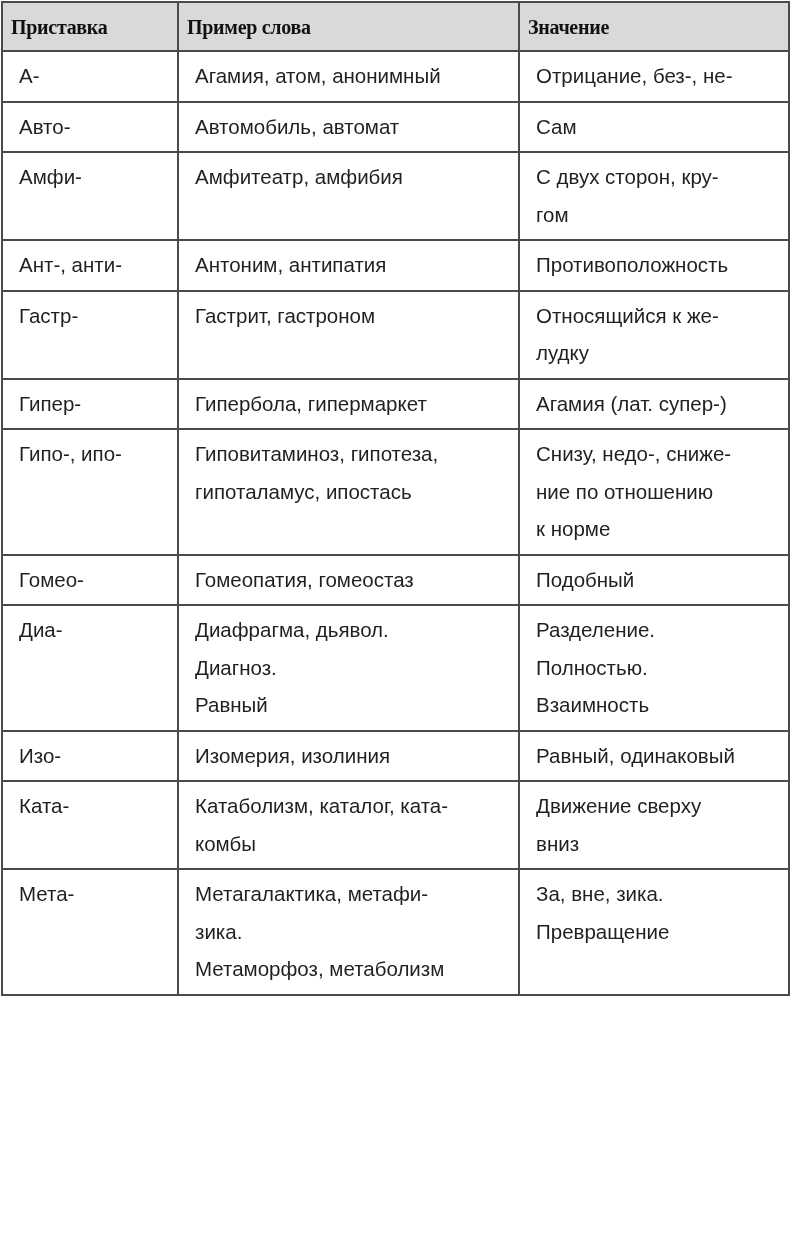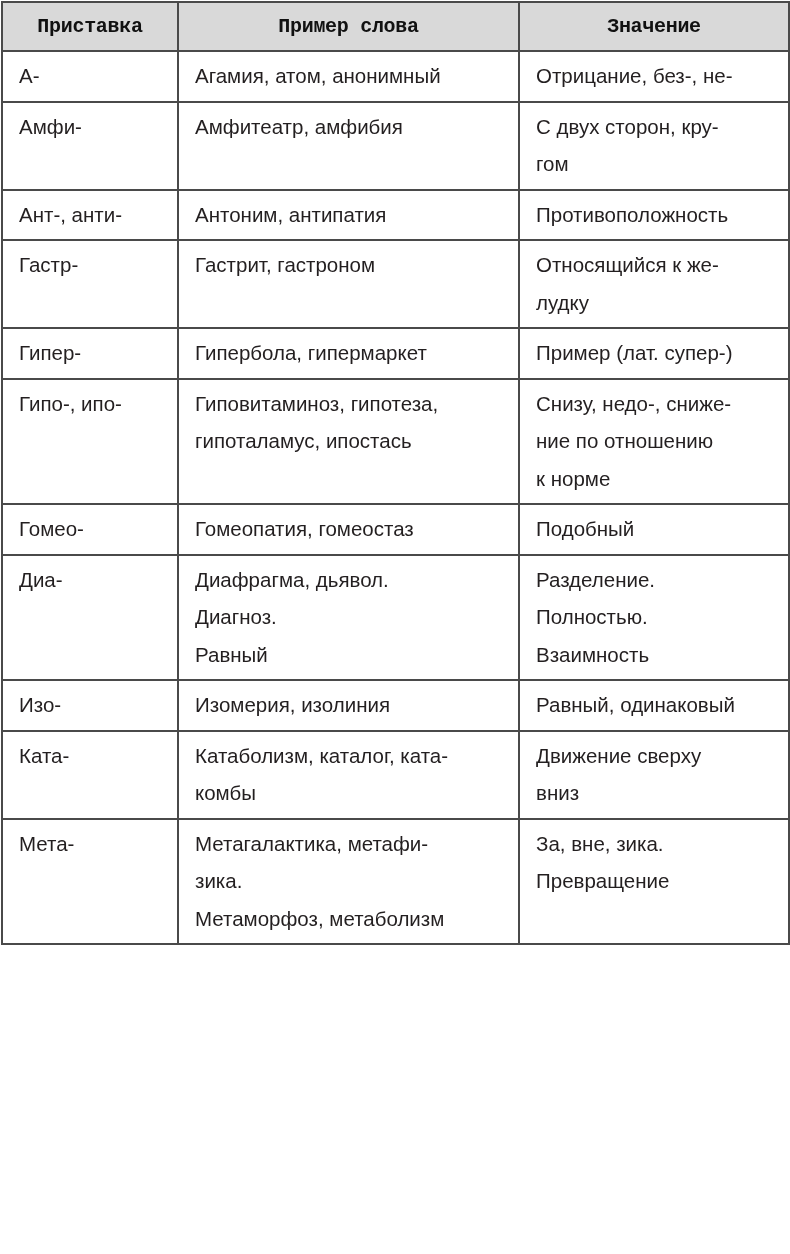--- a/index.html
+++ b/index.html
@@ -28,24 +28,24 @@
       vertical-align: top;
       text-align: left;
       font-size: 20.5px;
       line-height: 37.5px;
       padding: 5px 10px 6px 16px;
       font-weight: normal;
       word-wrap: break-word;
     }
     table.prefix-table th {
       background: #d9d9d9;
-      font-family: Liberation Mono, monospace;
+      font-family: Liberation Serif, serif;
       font-weight: bold;
       font-size: 20px;
-      text-align: center;
+      text-align: left;
       line-height: 36px;
       padding: 6px 8px 5px 8px;
       letter-spacing: -0.3px;
       color: #111111;
       margin-top: 36px;
     }
     col.c1 { width: 176px; }
     col.c2 { width: 341px; }
     col.c3 { width: 270px; }
     .line { display: block; }
@@ -73,20 +73,31 @@
         </td>
         <td>
           <span class="line">Агамия, атом, анонимный</span>
         </td>
         <td>
           <span class="line">Отрицание, без-, не-</span>
         </td>
       </tr>
       <tr>
         <td>
+          <span class="line">Авто-</span>
+        </td>
+        <td>
+          <span class="line">Автомобиль, автомат</span>
+        </td>
+        <td>
+          <span class="line">Сам</span>
+        </td>
+      </tr>
+      <tr>
+        <td>
           <span class="line">Амфи-</span>
         </td>
         <td>
           <span class="line">Амфитеатр, амфибия</span>
         </td>
         <td>
           <span class="line">С двух сторон, кру-</span>
           <span class="line">гом</span>
         </td>
       </tr>
@@ -114,21 +125,21 @@
         </td>
       </tr>
       <tr>
         <td>
           <span class="line">Гипер-</span>
         </td>
         <td>
           <span class="line">Гипербола, гипермаркет</span>
         </td>
         <td>
-          <span class="line">Пример (лат. супер-)</span>
+          <span class="line">Агамия (лат. супер-)</span>
         </td>
       </tr>
       <tr>
         <td>
           <span class="line">Гипо-, ипо-</span>
         </td>
         <td>
           <span class="line">Гиповитаминоз, гипотеза,</span>
           <span class="line">гипоталамус, ипостась</span>
         </td>

